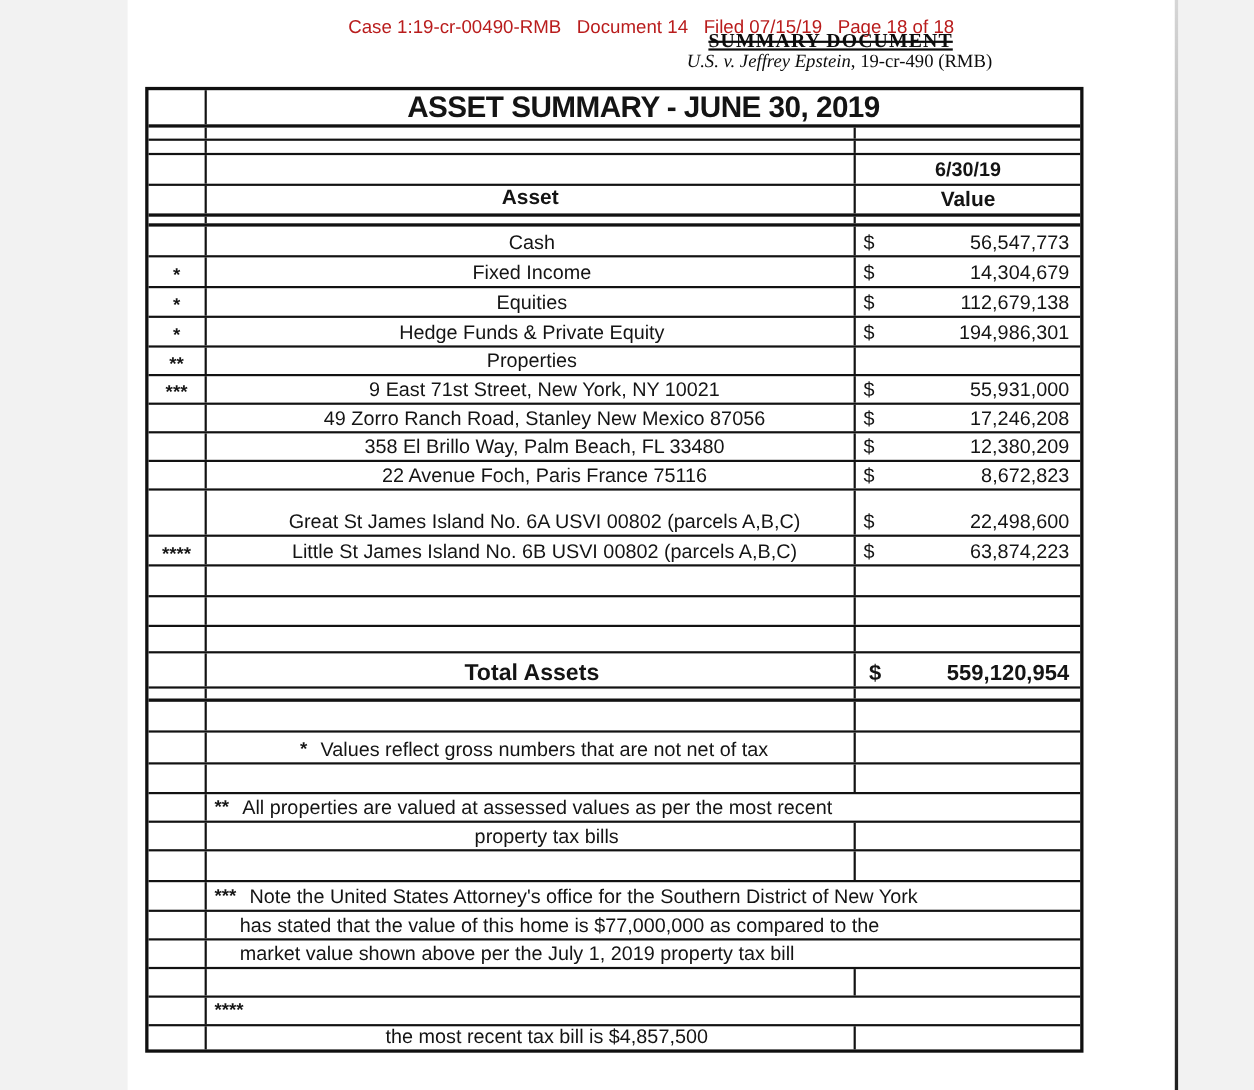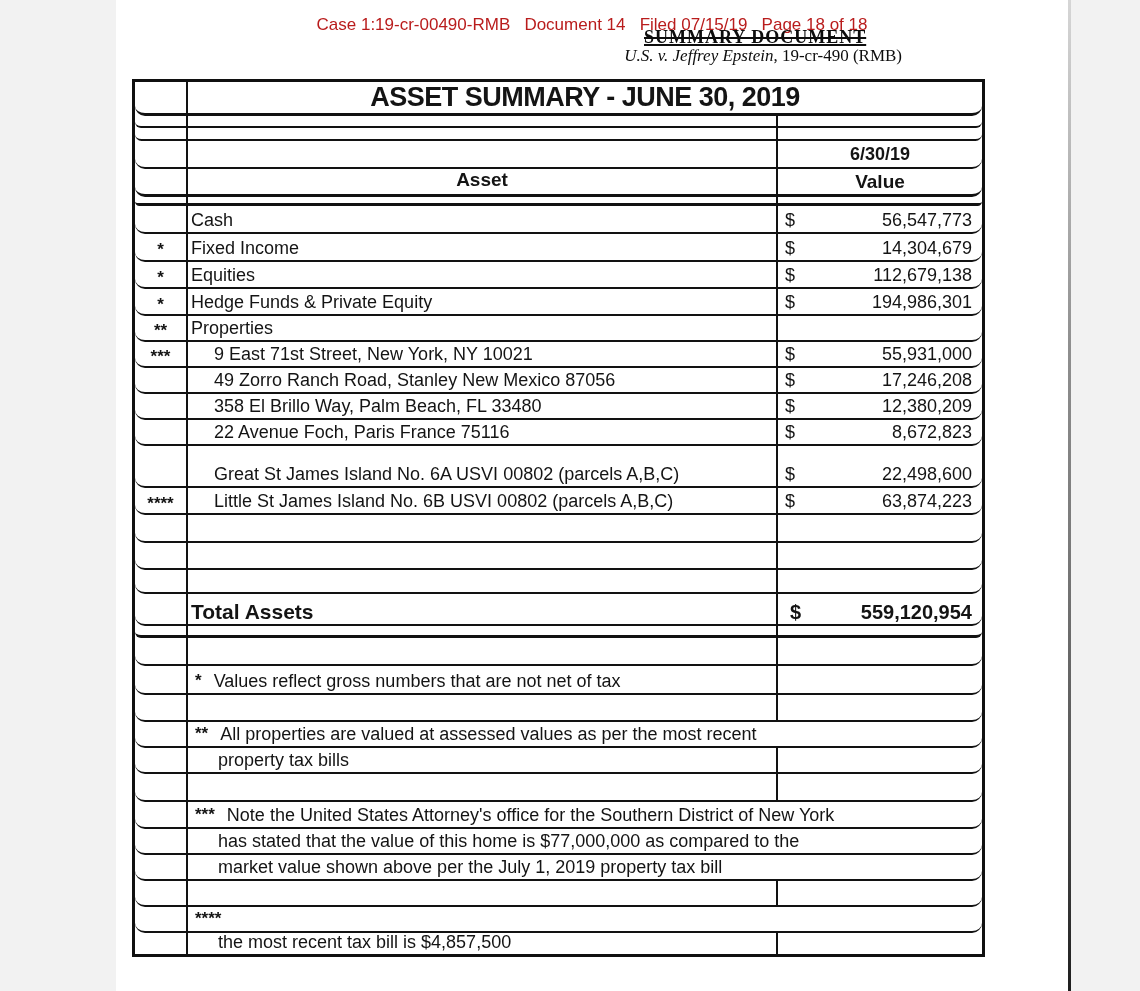--- a/index.html
+++ b/index.html
@@ -18,27 +18,27 @@
   .stamp{position:absolute;left:644px;top:27px;
     font-family:"Liberation Serif","DejaVu Serif",serif;font-weight:bold;font-size:18px;
     letter-spacing:1px;color:#0d0d0d;
     text-decoration-line:underline line-through;text-decoration-thickness:2px;}
   .caption{position:absolute;left:500px;top:46px;width:402px;text-align:right;
     font-family:"Liberation Serif","DejaVu Serif",serif;font-size:17px;color:#0d0d0d;}
   .caption .it{font-style:italic;}
   
   .doc-table{position:absolute;left:132px;top:79px;width:853px;
     border:3px solid #101010;box-sizing:border-box;background:#fff;}
-  .tr{display:flex;box-sizing:border-box;border-bottom:2px solid #121212;border-radius:10px;}
+  .tr{display:flex;box-sizing:border-box;border-bottom:2px solid #121212;}
   .tr.hb{border-bottom-width:3px;}
   .tr.last{border-bottom:none;}
   .c1{flex:none;width:53px;border-right:2px solid #121212;box-sizing:border-box;
     display:flex;align-items:center;justify-content:center;}
   .c2{flex:none;width:590px;border-right:2px solid #121212;box-sizing:border-box;
-    display:flex;align-items:flex-end;padding:0 0 2px 3px;}
+    display:flex;align-items:flex-end;padding:0 0 2px 3px;justify-content:center;}
   .c23{flex:1;display:flex;align-items:flex-end;padding:0 0 2px 3px;}
   .c3{flex:1;display:flex;align-items:flex-end;justify-content:space-between;
     padding:0 10px 2px 7px;box-sizing:border-box;}
   .c3.center{justify-content:center;align-items:center;padding:0;}
   .mk{font-weight:bold;font-size:17px;line-height:10px;padding-top:6px;}
   .lbl{font-size:18px;line-height:20px;}
   .ind{padding-left:23px;}
   .cur,.num{font-size:18px;line-height:20px;}
   .title-cell{align-items:center;justify-content:center;padding:0;}
   .title-text{font-weight:bold;font-size:27px;letter-spacing:-0.5px;}

